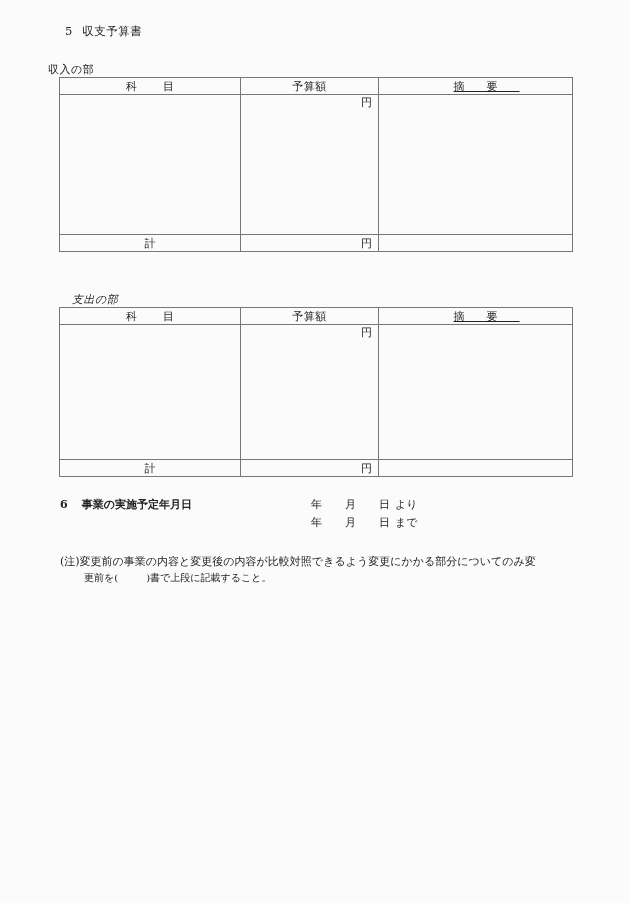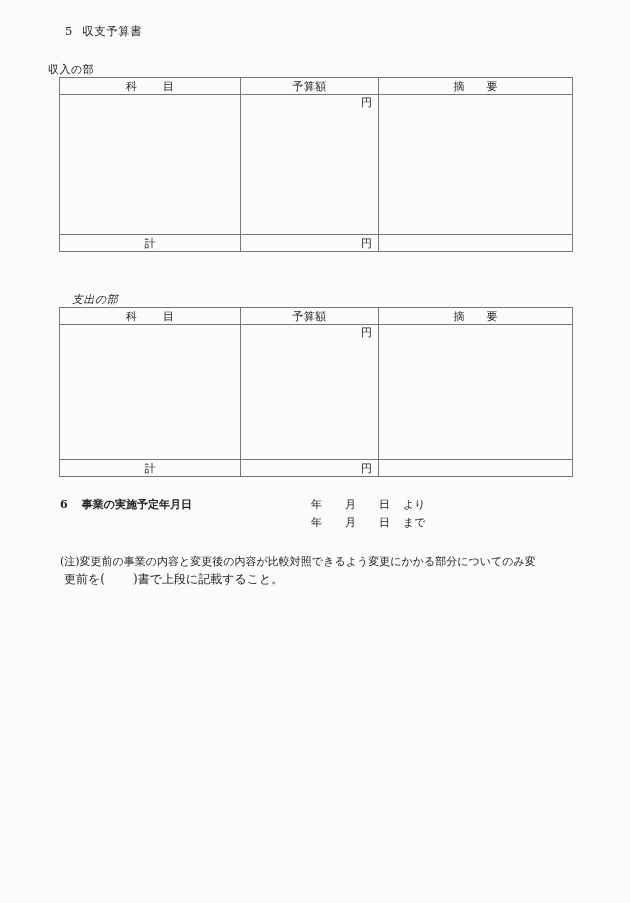--- a/index.html
+++ b/index.html
@@ -47,35 +47,35 @@
     table.budget tr.total td { height: 16px; }
     table.budget tr.total td.label { text-align: center; }
     table.budget tr.total td.amount { text-align: right; padding-right: 6px; }
 
     #income-table { top: 77px; }
     #income-table tr.body td { height: 139px; }
     #expense-table { top: 307px; }
     #expense-table tr.body td { height: 134px; }
 
     .spaced { letter-spacing: 26px; padding-left: 26px; }
-    .spaced2 { letter-spacing: 22px; padding-left: 22px; }
+    .spaced2 { letter-spacing: 22px; padding-left: 22px; text-decoration: underline; }
 
     .schedule { left: 60px; top: 497px; font-size: 11px; font-weight: bold; }
     .schedule .num { display: inline-block; width: 18px; }
     .date-row { position: absolute; left: 311px; font-size: 11px; }
     .date-row span { position: absolute; white-space: nowrap; }
     #date-from { top: 497px; }
     #date-to { top: 515px; }
     .date-row .y { left: 0; }
     .date-row .m { left: 34px; }
     .date-row .d { left: 68px; }
-    .date-row .s { left: 92px; }
+    .date-row .s { left: 84px; }
 
     .note { left: 60px; top: 553px; font-size: 11px; line-height: 18px; text-align: right; }
-    .note-line2 { left: 64px; top: 571px; font-size: 12px; }
+    .note-line2 { left: 84px; top: 571px; font-size: 10px; }
     .paren-gap { display: inline-block; width: 28px; }
   </style>
 </head>
 <body>
 
 <div class="abs section-title">
   <span class="num">5</span>
   <span>収支予算書</span>
 </div>
 

